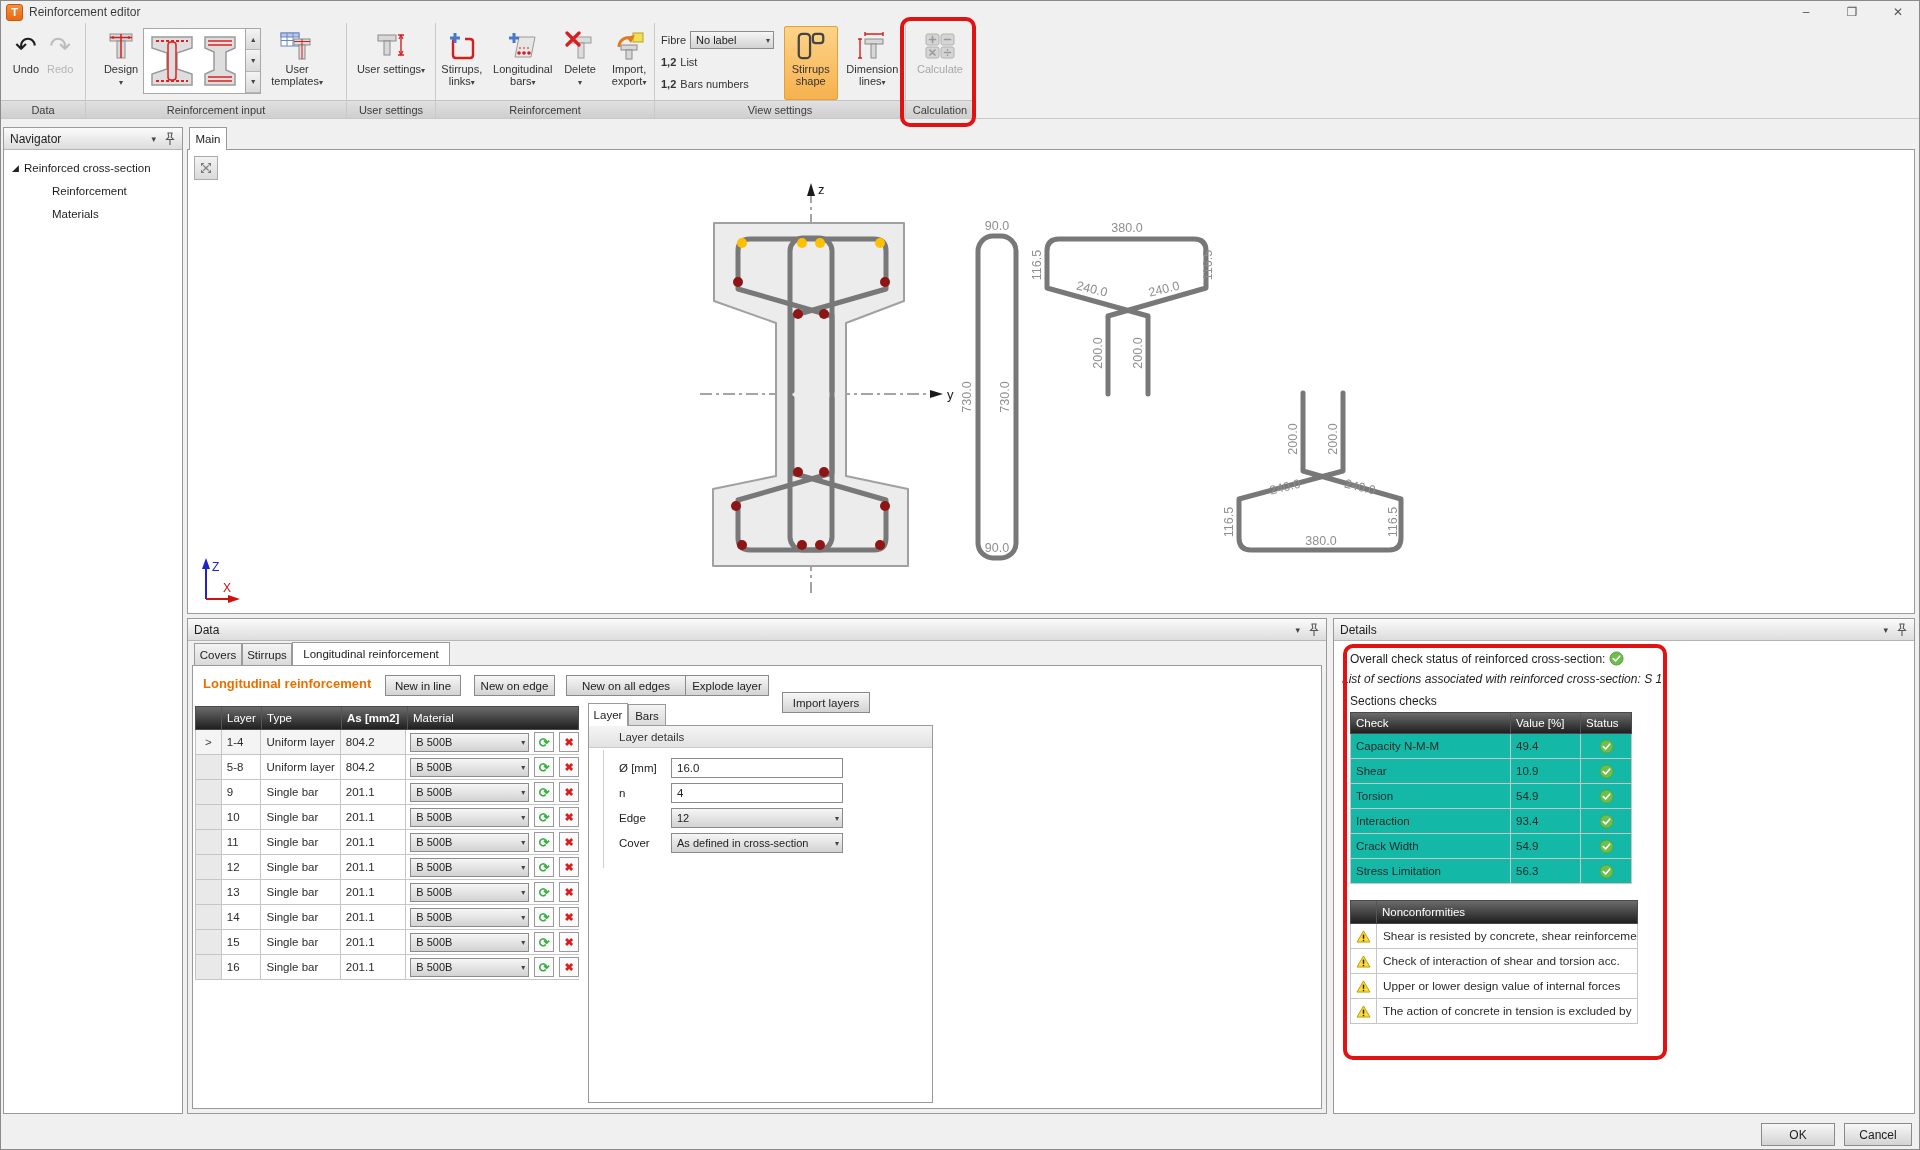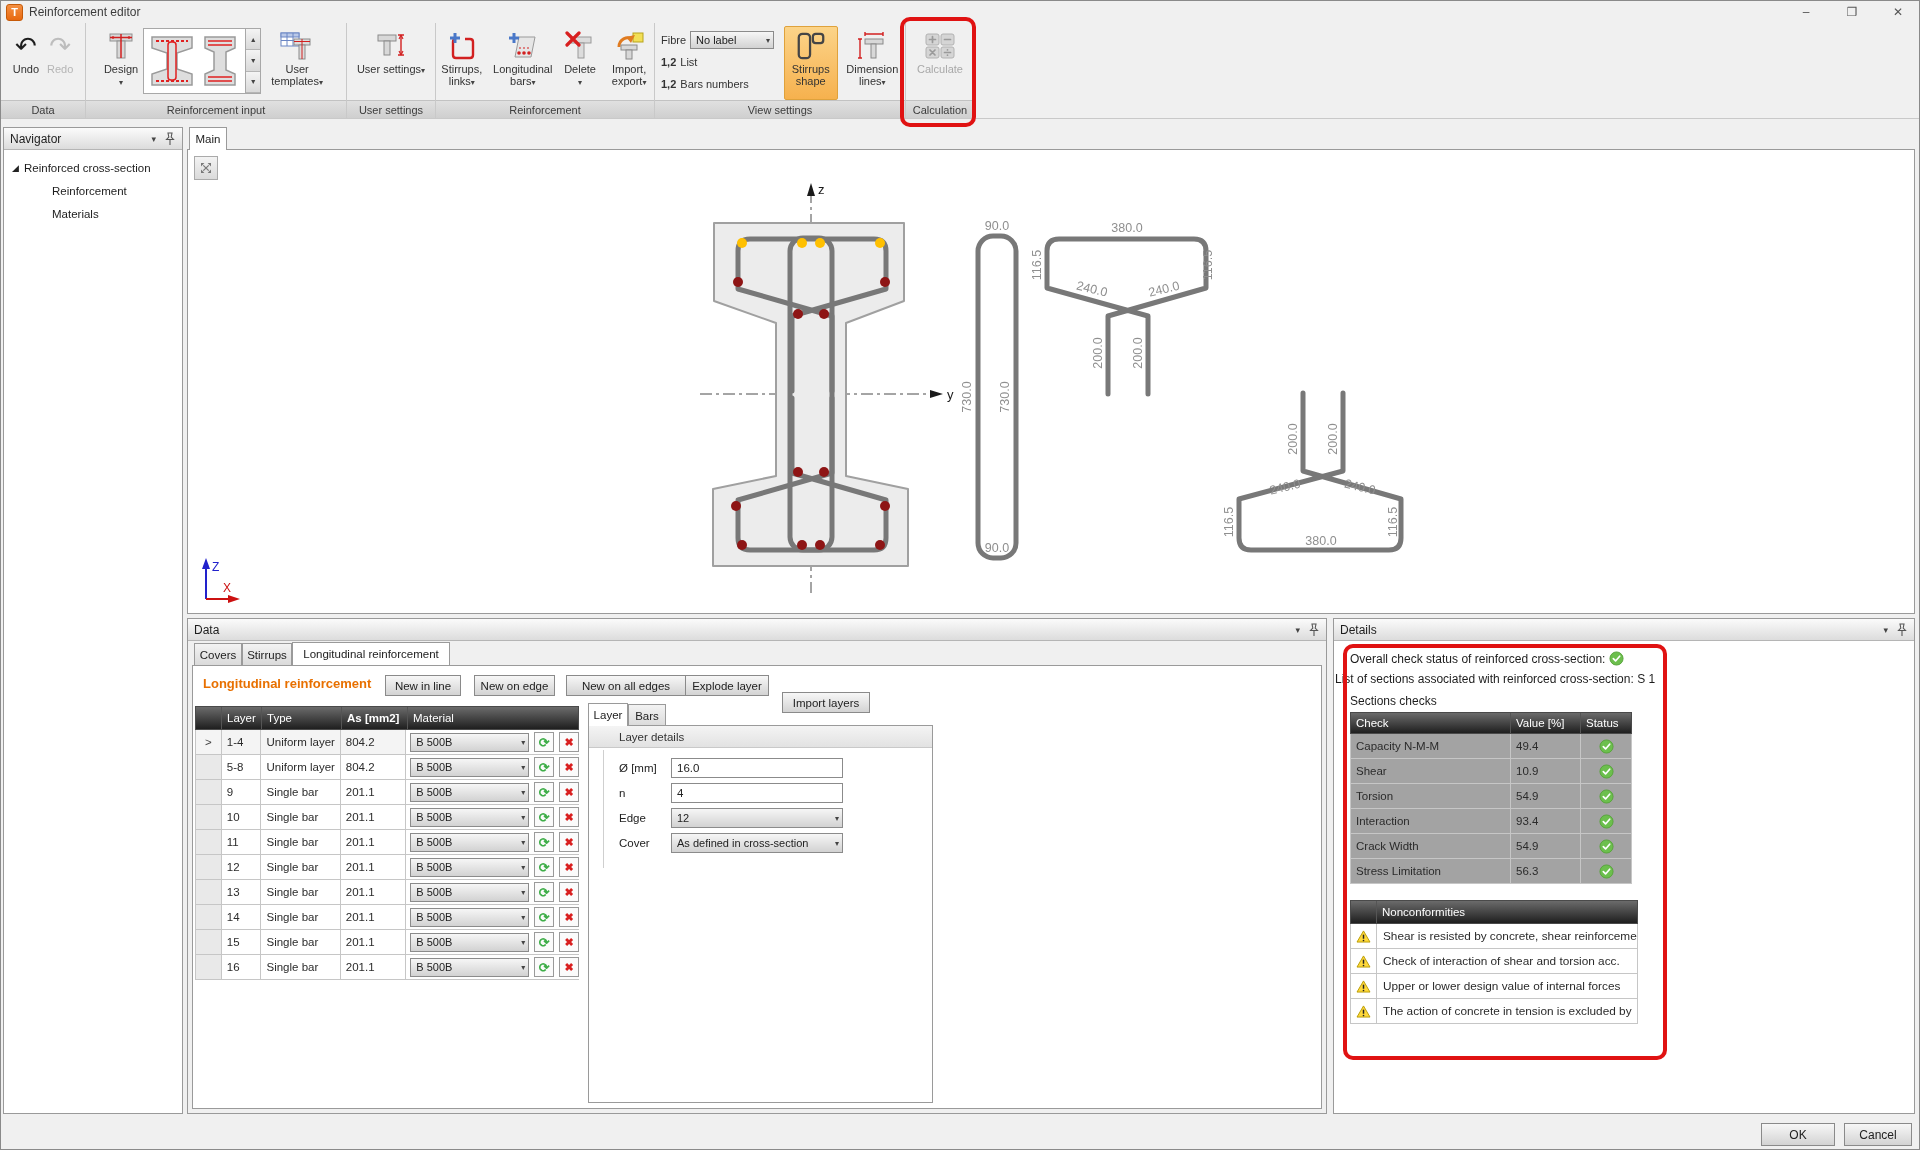--- a/index.html
+++ b/index.html
@@ -74,21 +74,21 @@
   .xg{color:#d91f1f;font-size:11px;font-weight:bold;line-height:11px;}
   
   .groupbox{border:1px solid #9a9a9a;background:#fff;box-sizing:border-box;}
   .gb-head{height:22px;background:linear-gradient(#f4f4f4,#e2e2e2);border-bottom:1px solid #c9c9c9;display:flex;align-items:center;
            font-size:11.5px;color:#333;padding-left:30px;box-sizing:border-box;}
   .field{position:absolute;display:flex;align-items:center;font-size:11.5px;color:#222;}
   .tinput{border:1px solid #8b8b8b;background:#fff;font-size:11.5px;padding:0 5px;display:flex;align-items:center;box-sizing:border-box;}
   
   .chead{display:flex;background:linear-gradient(#6b6b6b,#1f1f1f);color:#fff;font-size:11.5px;height:22px;border:1px solid #4a4a4a;box-sizing:border-box;}
   .crow{display:flex;height:25px;border-bottom:1px solid #c6c6c6;border-left:1px solid #c6c6c6;border-right:1px solid #c6c6c6;
-        align-items:flex-start;font-size:11.5px;box-sizing:border-box;background:#a3a3a3;}
+        align-items:flex-start;font-size:11.5px;box-sizing:border-box;background:#14b8a6;}
   .cc{height:100%;display:flex;align-items:center;padding-left:5px;border-right:1px solid #c6c6c6;box-sizing:border-box;}
   .cc:last-child{border-right:none;}
   .c0{width:160px;} .c1{width:70px;} .c2{width:50px;justify-content:center;padding-left:0;}
   .ok{width:15px;height:15px;}
   .warn{width:15px;height:13px;}
   .ncrow{display:flex;height:25px;border-bottom:1px solid #c6c6c6;border-left:1px solid #c6c6c6;border-right:1px solid #c6c6c6;
          align-items:center;font-size:11.8px;box-sizing:border-box;background:#fff;}
   .nc0{width:26px;height:100%;display:flex;align-items:center;justify-content:center;border-right:1px solid #c6c6c6;box-sizing:border-box;}
   .nc1{flex:1;padding-left:6px;white-space:nowrap;overflow:hidden;}
   .dline{position:absolute;font-size:12px;color:#1d1d1d;white-space:nowrap;display:flex;align-items:center;gap:4px;}
@@ -692,21 +692,21 @@
     </svg>
   </div>
 
   <div class="dline" style="left:16px;top:32px;">
     <span>Overall check status of reinforced cross-section:</span>
     <svg class="ok" viewBox="0 0 16 16">
       <circle cx="8" cy="8" r="7" fill="#6cbf4d" stroke="#57a33c"></circle>
       <path d="M4.6 8.2 L7 10.6 L11.4 5.6" fill="none" stroke="#fff" stroke-width="1.8" stroke-linecap="round" stroke-linejoin="round"></path>
     </svg>
   </div>
-  <div class="dline" style="left:1px;top:53px;">List of sections associated with reinforced cross-section: S 1</div>
+  <div class="dline" style="left:8px;top:53px;font-style:italic;">List of sections associated with reinforced cross-section: S 1</div>
   <div class="dline" style="left:16px;top:75px;">Sections checks</div>
 
   <div class="abs" style="left:16px;top:93px;width:282px;">
     <div class="chead">
       <div class="hc" style="width:160px">Check</div>
       <div class="hc" style="width:70px">Value [%]</div>
       <div class="hc" style="flex:1;border-right:none">Status</div>
     </div>
     <div id="checks-body">
         <div class="crow">

